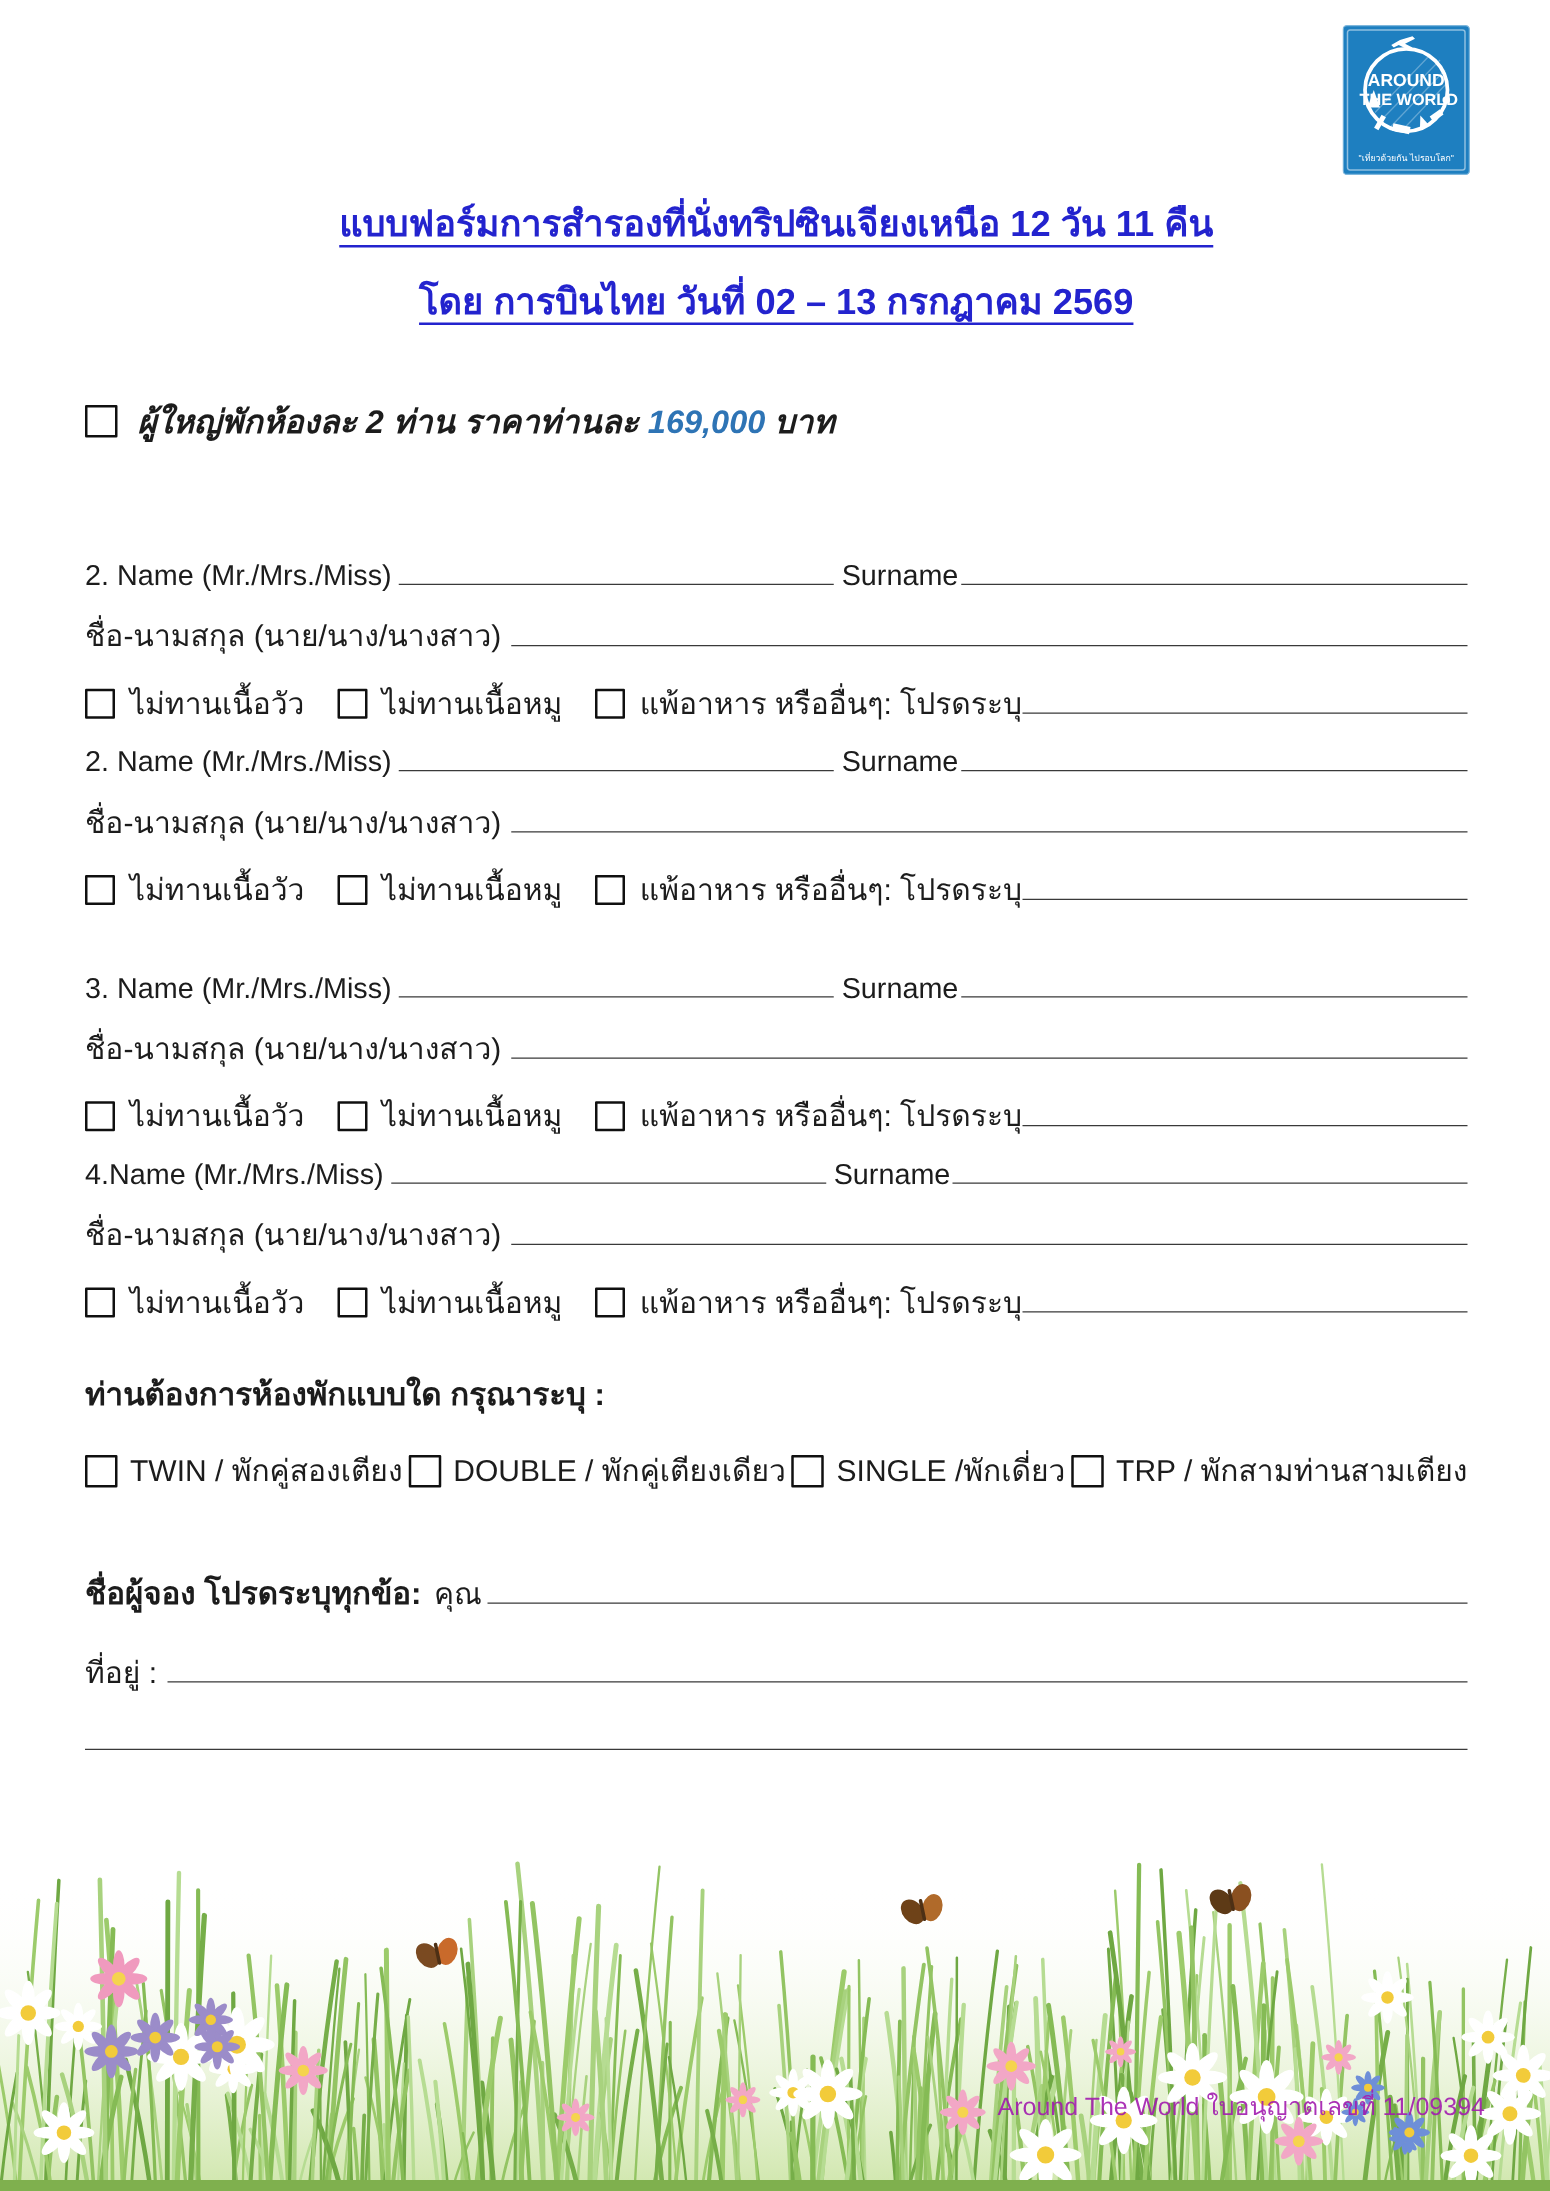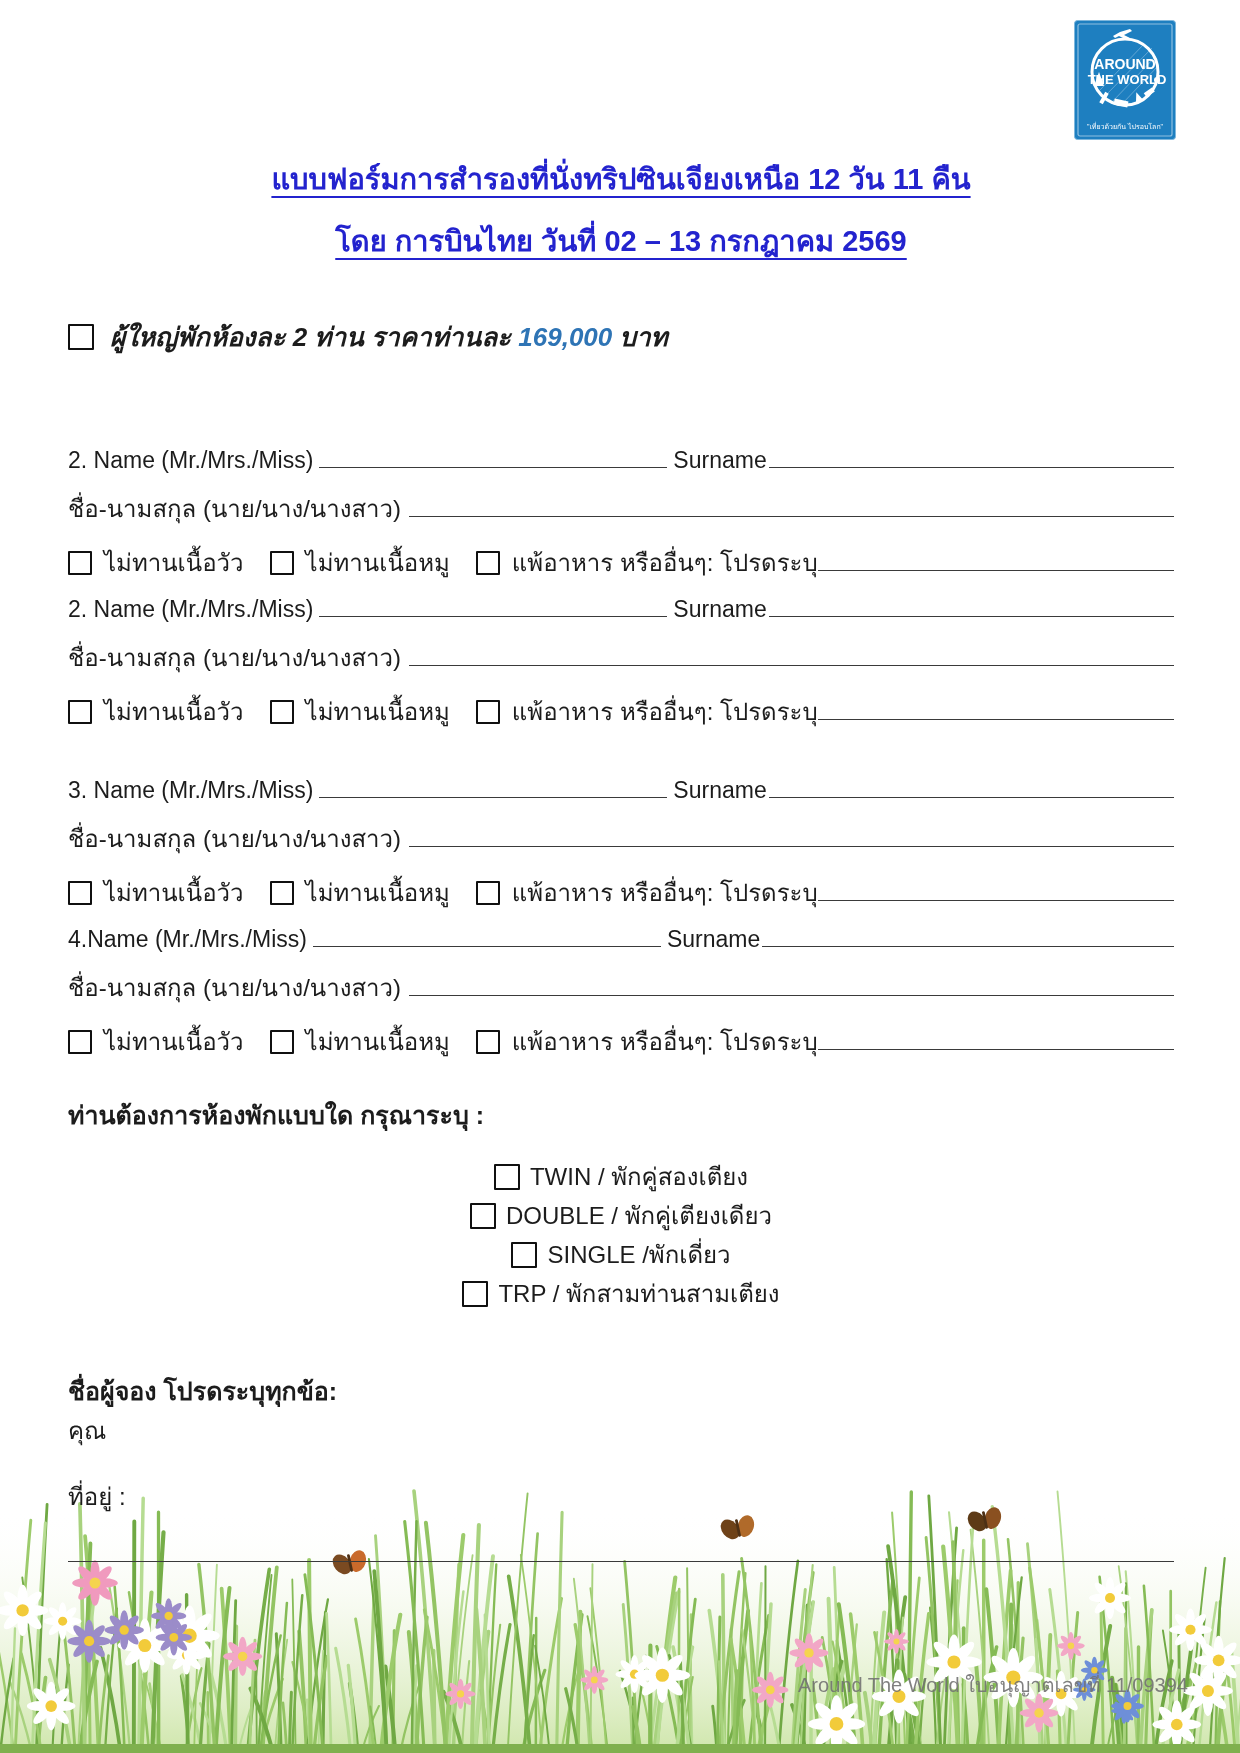--- a/index.html
+++ b/index.html
@@ -39,36 +39,36 @@
   .pblock .name-blank{width:348px;margin:0 6px;}
   .surname-label{margin-right:2px;}
   .diet-row{display:flex;align-items:baseline;font-size:24px;}
   .diet-row .cb{margin-right:12px;align-self:center;}
   .diet-item{display:flex;align-items:baseline;margin-right:26px;}
   .diet-item:last-child{margin-right:0;flex:1;}
   .thai-row .blank{margin-left:8px;}
   
   .room{margin-top:34px;}
   .room-q{font-size:25px;font-weight:bold;margin-bottom:22px;}
-  .room-opts{display:flex;align-items:center;justify-content:space-between;font-size:24px;flex-direction:column;}
+  .room-opts{display:flex;align-items:center;justify-content:space-between;font-size:24px;}
   .room-opt{display:flex;align-items:center;}
   .room-opt .cb{margin-right:10px;}
   
   .booker{margin-top:58px;font-size:24px;}
-  .booker .row{margin-bottom:24px;flex-direction:column;}
+  .booker .row{margin-bottom:24px;}
   .booker-label{font-weight:bold;font-size:25px;margin-right:10px;}
   .khun{margin-right:4px;}
   .phone-blank{width:330px;margin-left:8px;}
   .email-label{margin-left:2px;margin-right:6px;}
   .addr-label{margin-right:8px;}
   .extra-line{border-bottom:1.6px solid #3a3a3a;height:2px;margin-top:40px;}
   
   .meadow{position:absolute;left:0;bottom:0;width:1240px;height:285px;z-index:1;}
   .license{position:absolute;right:52px;bottom:52px;z-index:3;
-           color:#737373;opacity:.9;font-size:20px;}
+           color:#a21caf;opacity:.9;font-size:20px;}
   
   .logo svg text{font-family:"Liberation Sans",sans-serif;}
 </style>
 </head>
 <body>
 
 <div class="content">
 
   <div class="logo-row">
     <div class="logo">

